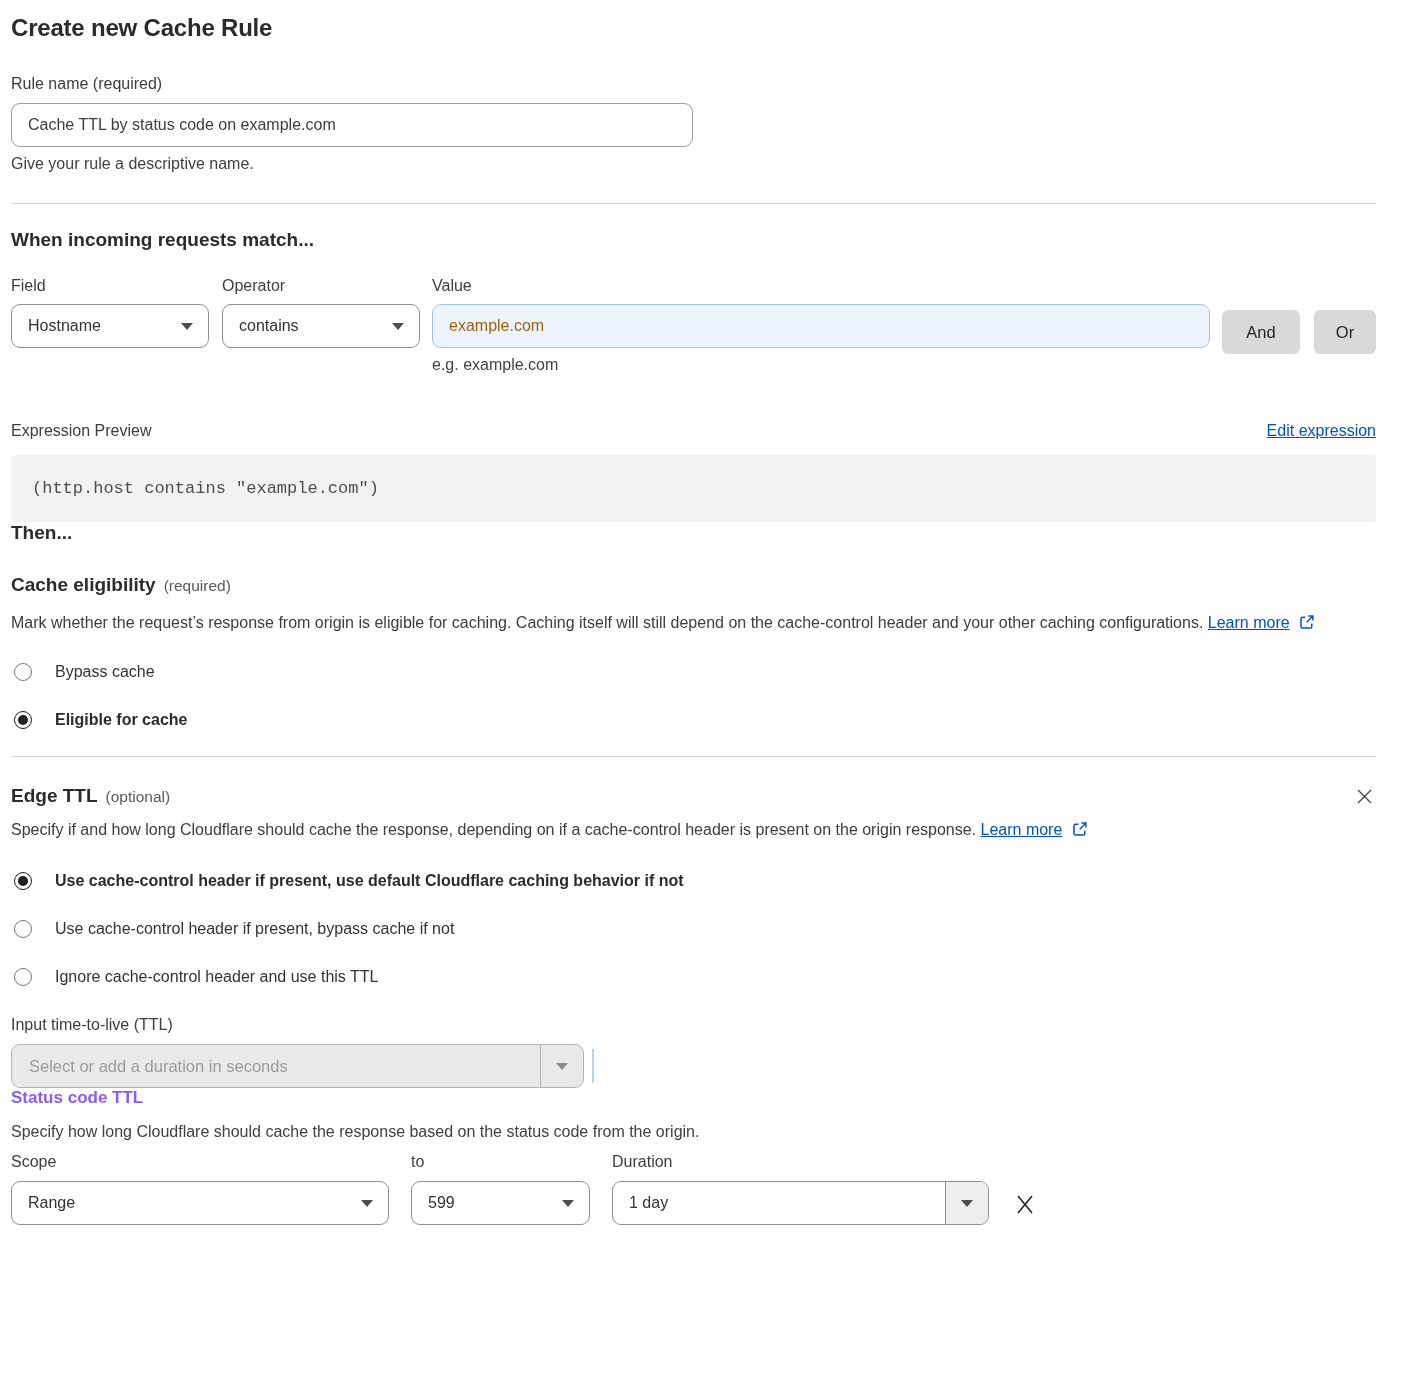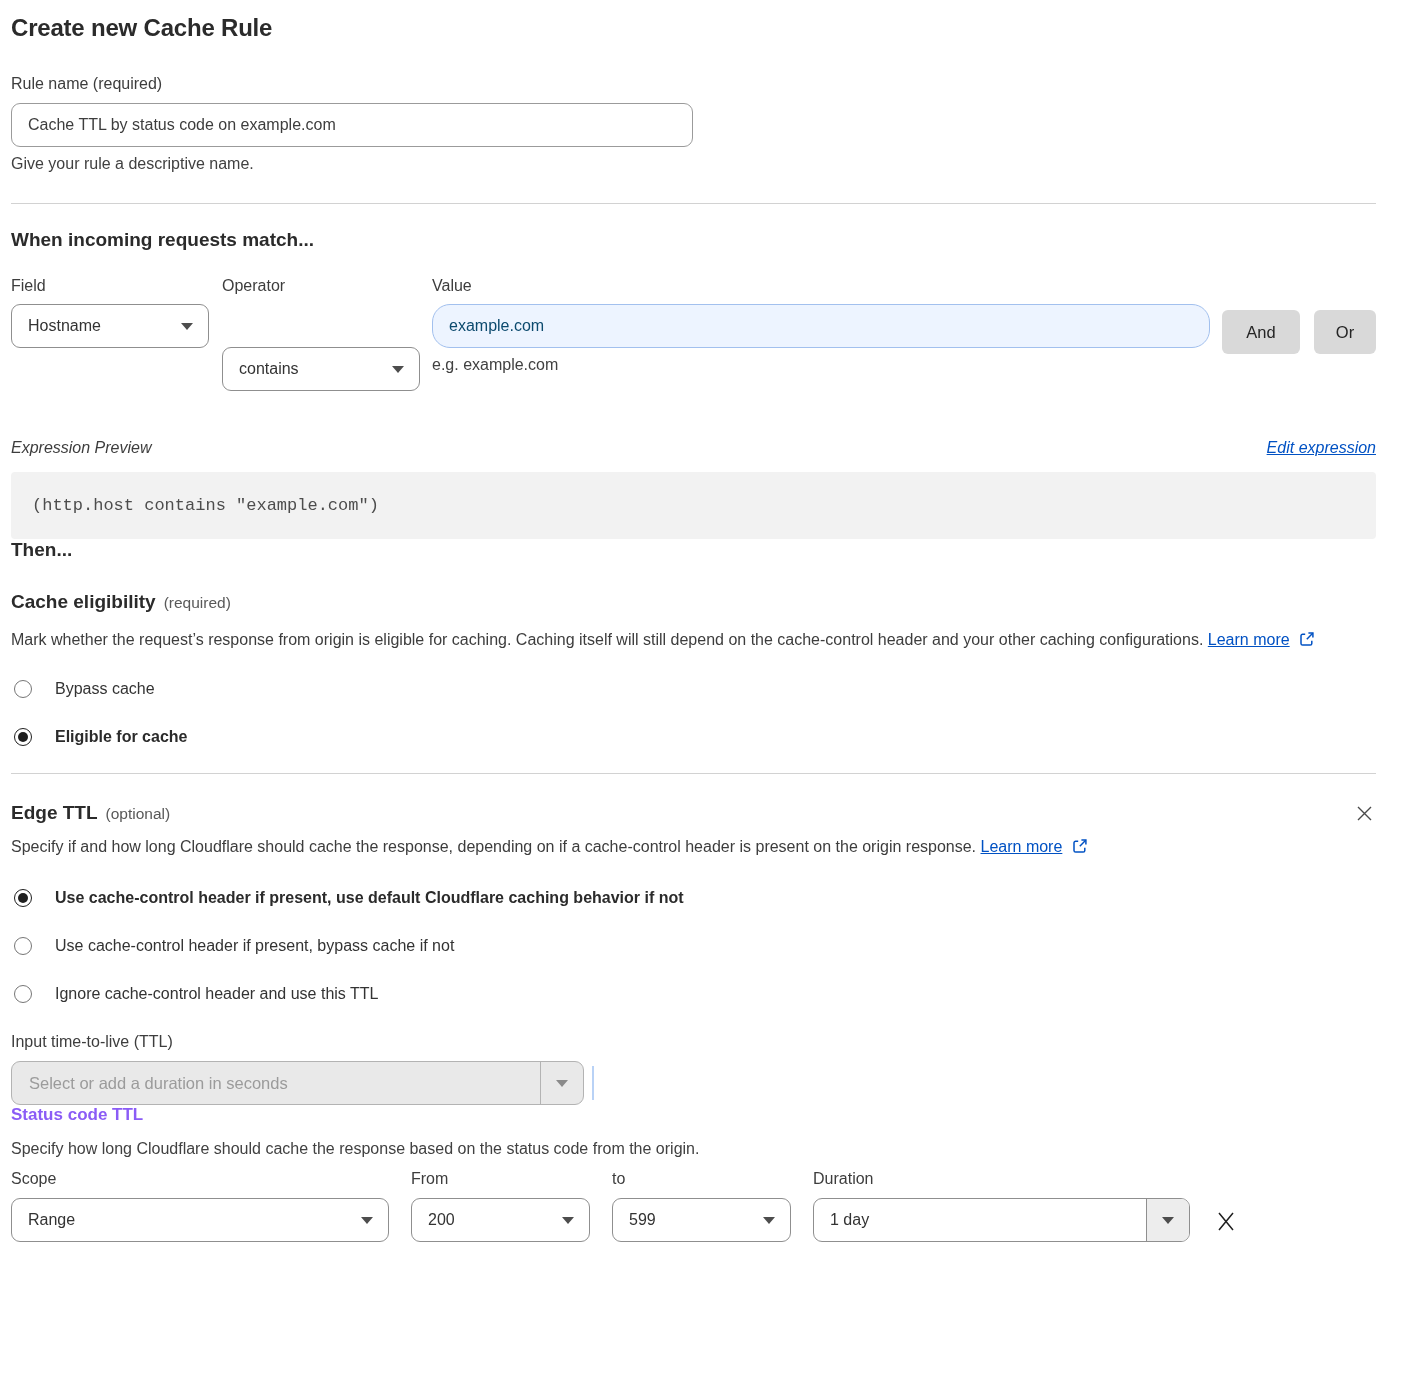--- a/index.html
+++ b/index.html
@@ -38,35 +38,35 @@
     display:flex; align-items:center; justify-content:space-between;
     padding:0 15px 0 16px; font-size:16px; color:#333; cursor:pointer;
   }
   .arrow-down {
     width:0; height:0; flex:none; margin-left:10px;
     border-left:6px solid transparent; border-right:6px solid transparent;
     border-top:7px solid #4d4d4d;
   }
   .value-input {
     height:44px; width:100%; margin:0;
-    background:#edf4ff; border:1px solid #a2c0ee; border-radius:18px;
-    font-family:"Liberation Sans", sans-serif; font-size:16px; color:#0c4a6e;
+    background:#edf4ff; border:1px solid #a2c0ee; border-radius:9px;
+    font-family:"Liberation Sans", sans-serif; font-size:16px; color:#a16207;
     padding:0 16px; outline:none;
   }
   .btn-col { padding-top:33px; }
   .gray-btn {
     height:44px; border:none; border-radius:6px; background:#d9d9d9;
     font-family:"Liberation Sans", sans-serif; font-size:16.5px; color:#262626;
     cursor:pointer;
   }
   .and-btn { width:78px; margin-left:0; }
   .or-btn  { width:62px; margin-left:2px; }
 
   
-  .expr-head { display:flex; justify-content:space-between; align-items:flex-start; margin-top:48px;font-style:italic; }
+  .expr-head { display:flex; justify-content:space-between; align-items:flex-start; margin-top:48px; }
   a.link { color:#0051c3; text-decoration:underline; font-size:16px; cursor:pointer; }
   .code-block {
     margin-top:15px; background:#f2f2f2; border-radius:4px;
     padding:24px 21px; font-family:"Liberation Mono","DejaVu Sans Mono",monospace;
     font-size:17px; color:#4d4d4d;
   }
 
   .then-heading { margin-top:29px; }
   .section-head-row { display:flex; align-items:baseline; margin-top:30px; }
   .desc { margin:13px 0 0 0; font-size:16px; line-height:28px; color:#3d3d3d; max-width:1350px; }
@@ -138,21 +138,21 @@
   <h2 class="section-heading" style="margin-top:25px;">When incoming requests match...</h2>
 
   <div class="match-row">
     <div class="match-col" style="width:198px;">
       <div class="field-label">Field</div>
       <div class="select">
         <span>Hostname</span>
         <span class="arrow-down"></span>
       </div>
     </div>
-    <div class="match-col" style="width:198px; margin-left:1px;gap:43px;">
+    <div class="match-col" style="width:198px; margin-left:1px;">
       <div class="field-label">Operator</div>
       <div class="select">
         <span>contains</span>
         <span class="arrow-down"></span>
       </div>
     </div>
     <div class="match-col" style="flex:1;">
       <div class="field-label">Value</div>
       <input class="value-input" type="text" value="example.com" style="">
       <div class="help-text">e.g. example.com</div>
@@ -254,27 +254,20 @@
 
   <div class="ttl-grid">
     <div class="ttl-col">
       <div class="field-label">Scope</div>
       <div class="select w-scope">
         <span>Range</span>
         <span class="arrow-down"></span>
       </div>
     </div>
     <div class="ttl-col">
-      <div class="field-label">From</div>
-      <div class="select w-code">
-        <span>200</span>
-        <span class="arrow-down"></span>
-      </div>
-    </div>
-    <div class="ttl-col">
       <div class="field-label">to</div>
       <div class="select w-code">
         <span>599</span>
         <span class="arrow-down"></span>
       </div>
     </div>
     <div class="ttl-col">
       <div class="field-label">Duration</div>
       <div class="duration-combo w-duration">
         <span class="duration-text">1 day</span>

